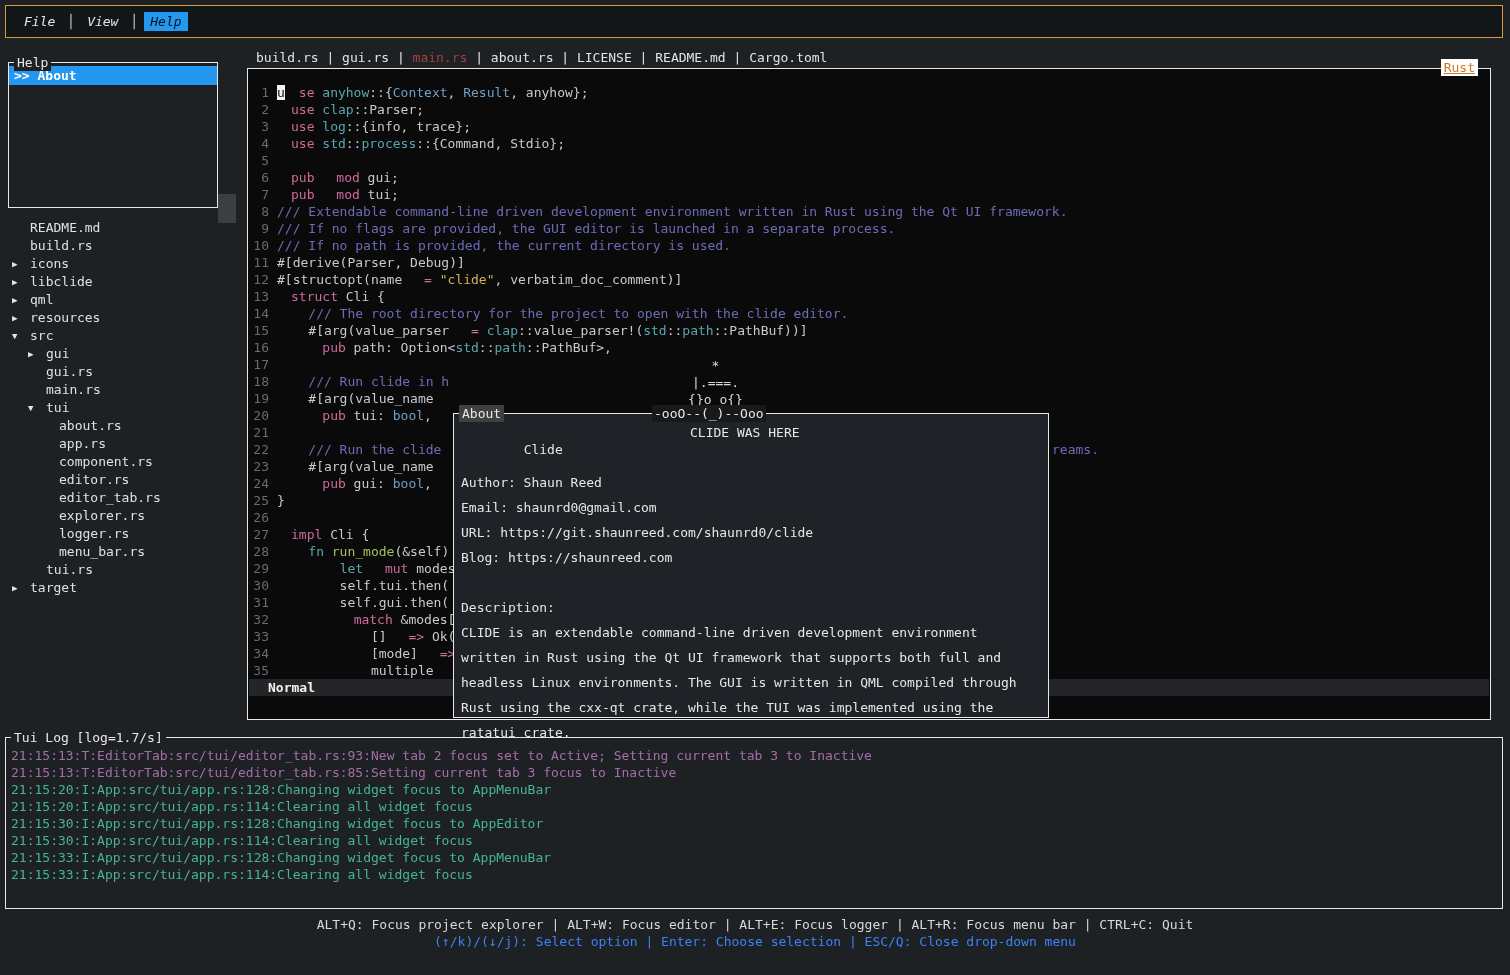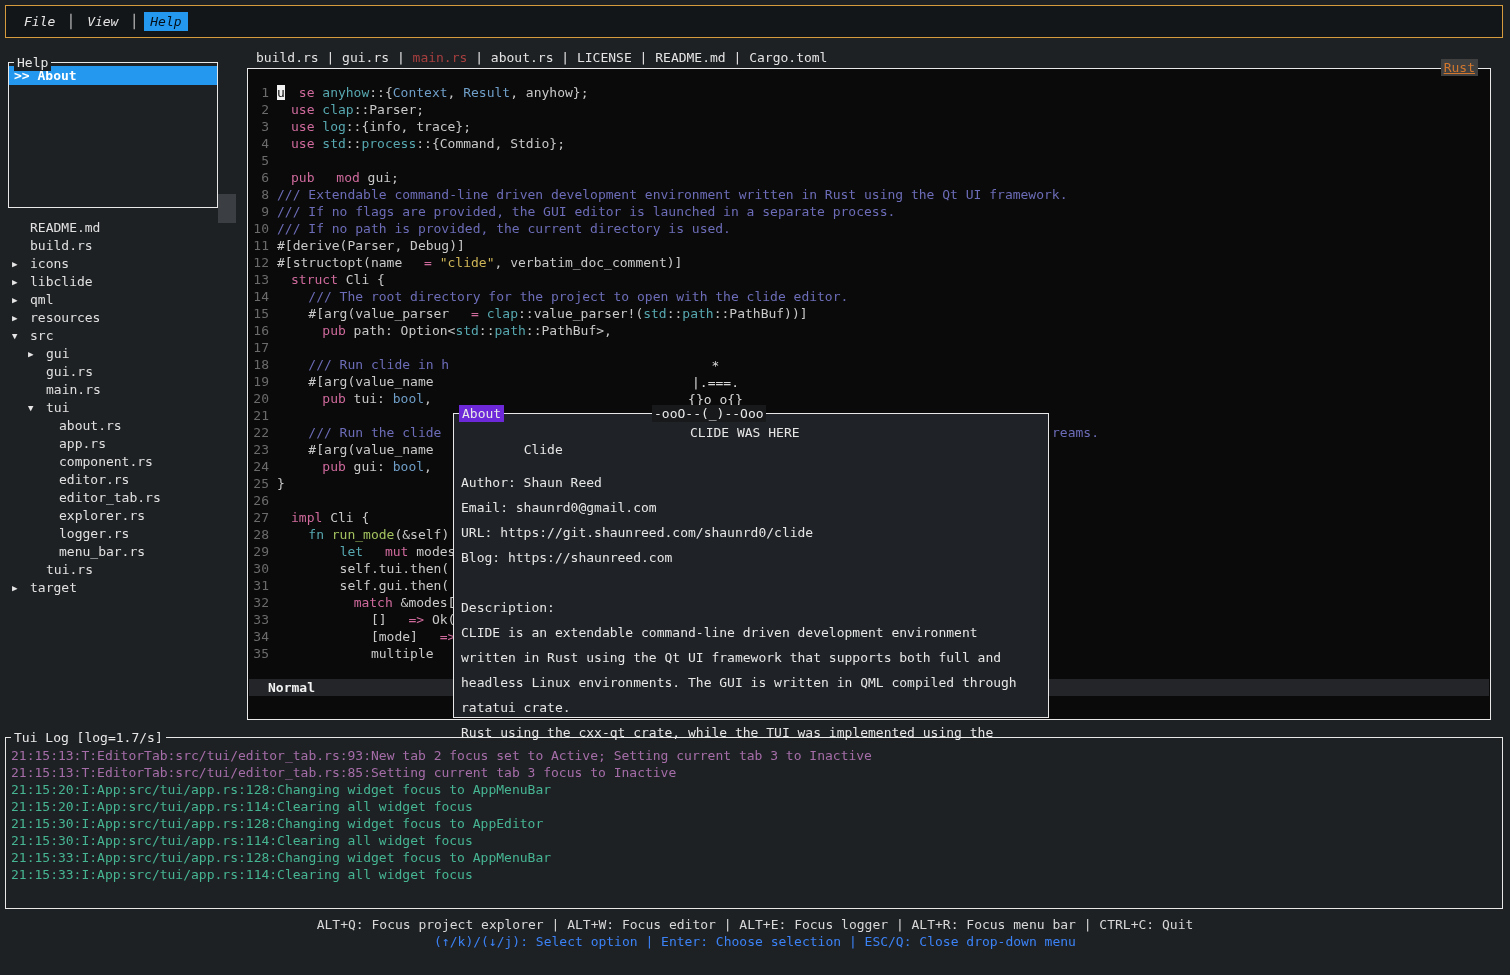--- a/index.html
+++ b/index.html
@@ -27,38 +27,38 @@
   .exp-row{height:18px;line-height:18px;white-space:pre;color:#e0e0e0;display:flex;align-items:center;}
   .exp-row.ind1{padding-left:4px;} .exp-row.ind2{padding-left:20px;} .exp-row.ind3{padding-left:33px;}
   .tri{display:inline-block;width:18px;font-size:9px;color:#e6e6e6;}
   
   .tabsbar{position:absolute;left:256px;top:49px;height:18px;white-space:pre;color:#e3e3e3;}
   .tab{color:#e3e3e3;} .tab.active{color:var(--tab_active);}
   .tab-sep{color:#e3e3e3;}
   
   .editor{position:absolute;left:247px;top:68px;width:1242px;height:650px;
     border:1px solid var(--panel_border);background:var(--editor_bg);}
-  .rust-badge{position:absolute;top:-10px;right:12px;background:#404040;padding:0 3px;color:var(--rust_badge);text-decoration:underline;}
+  .rust-badge{position:absolute;top:-10px;right:12px;background:#ffffff;padding:0 3px;color:var(--rust_badge);text-decoration:underline;}
   .code{position:absolute;top:15px;left:1px;right:1px;}
   .line{height:17px;white-space:pre;position:relative;}
   .num{display:inline-block;width:16px;text-align:right;margin:0 8px 0 4px;color:var(--linenum);}
   .c-pink{color:var(--pink);padding-left:14px;} .c-teal{color:var(--teal);} .c-blue{color:var(--blue);}
   .c-green{color:var(--green);margin-top:36px;} .c-yellow{color:var(--yellow);} .c-comment{color:var(--comment);}
   .c-plain{color:var(--plain);}
   .c-cursor{background:#f2f2f2;color:#0a0a0a;}
   .tail{position:absolute;left:803px;top:0;}
   .statusbar{position:absolute;left:1px;right:1px;top:610px;height:17px;background:#232528;}
   .mode{padding-left:19px;font-weight:bold;color:#f2f2f2;}
   
   .popup-region{position:absolute;left:453px;top:355px;width:596px;height:363px;}
   .popup-art{position:absolute;top:0;left:0;width:100%;height:58px;background:var(--editor_bg);}
   .art-lines{position:absolute;left:205px;top:2px;width:115px;text-align:center;color:#d8d8d8;white-space:pre;}
   .popup-box{position:absolute;top:58px;left:0;width:594px;height:303px;
     border:1px solid var(--panel_border);background:var(--popup_bg);}
-  .popup-title{position:absolute;top:-9px;left:5px;background:#6d28d9;padding:0 3px;color:#e8e8e8;}
+  .popup-title{position:absolute;top:-9px;left:5px;background:#404040;padding:0 3px;color:#e8e8e8;}
   .popup-border-art{position:absolute;top:-9px;left:198px;background:#17191b;padding:0 2px;color:#e8e8e8;white-space:pre;}
   .popup-content{padding:10px 7px 0 7px;color:#e6e6e6;}
   .popup-row{position:relative;height:17px;white-space:pre;}
   .center-label{position:absolute;left:229px;top:0;}
   .popup-body-row{height:17px;white-space:pre;margin-top:8px;}
   
   .log-panel{position:absolute;left:5px;top:737px;width:1496px;height:170px;border:1px solid var(--panel_border);}
   .log-entries{padding:9px 0 0 5px;}
   .log-line{height:17px;white-space:pre;}
   .log-line.trace{color:var(--log_trace);}
@@ -117,20 +117,21 @@
 
 <div class="editor">
   <span class="rust-badge">Rust</span>
   <div class="code">
       <div class="line"><span class="num">1</span><span class="c-cursor">u</span><span class="c-pink">se</span><span class="c-plain"> </span><span class="c-teal">anyhow</span><span class="c-plain">::{</span><span class="c-blue">Context</span><span class="c-plain">, </span><span class="c-blue">Result</span><span class="c-plain">, anyhow};</span></div>
       <div class="line"><span class="num">2</span><span class="c-pink">use</span><span class="c-plain"> </span><span class="c-teal">clap</span><span class="c-plain">::Parser;</span></div>
       <div class="line"><span class="num">3</span><span class="c-pink">use</span><span class="c-plain"> </span><span class="c-teal">log</span><span class="c-plain">::{info, trace};</span></div>
       <div class="line"><span class="num">4</span><span class="c-pink">use</span><span class="c-plain"> </span><span class="c-teal">std</span><span class="c-plain">::</span><span class="c-teal">process</span><span class="c-plain">::{Command, Stdio};</span></div>
       <div class="line"><span class="num">5</span></div>
       <div class="line"><span class="num">6</span><span class="c-pink">pub</span><span class="c-plain"> </span><span class="c-pink">mod</span><span class="c-plain"> gui;</span></div>
+      <div class="line"><span class="num">7</span><span class="c-pink">pub</span><span class="c-plain"> </span><span class="c-pink">mod</span><span class="c-plain"> tui;</span></div>
       <div class="line"><span class="num">8</span><span class="c-comment">/// Extendable command-line driven development environment written in Rust using the Qt UI framework.</span></div>
       <div class="line"><span class="num">9</span><span class="c-comment">/// If no flags are provided, the GUI editor is launched in a separate process.</span></div>
       <div class="line"><span class="num">10</span><span class="c-comment">/// If no path is provided, the current directory is used.</span></div>
       <div class="line"><span class="num">11</span><span class="c-plain">#[derive(Parser, Debug)]</span></div>
       <div class="line"><span class="num">12</span><span class="c-plain">#[structopt(name </span><span class="c-pink">=</span><span class="c-plain"> </span><span class="c-yellow">"clide"</span><span class="c-plain">, verbatim_doc_comment)]</span></div>
       <div class="line"><span class="num">13</span><span class="c-pink">struct</span><span class="c-plain"> Cli {</span></div>
       <div class="line"><span class="num">14</span><span class="c-comment">    /// The root directory for the project to open with the clide editor.</span></div>
       <div class="line"><span class="num">15</span><span class="c-plain">    #[arg(value_parser </span><span class="c-pink">=</span><span class="c-plain"> </span><span class="c-teal">clap</span><span class="c-plain">::value_parser!(</span><span class="c-teal">std</span><span class="c-plain">::</span><span class="c-teal">path</span><span class="c-plain">::PathBuf))]</span></div>
       <div class="line"><span class="num">16</span><span class="c-plain">    </span><span class="c-pink">pub</span><span class="c-plain"> path: Option&lt;</span><span class="c-teal">std</span><span class="c-plain">::</span><span class="c-teal">path</span><span class="c-plain">::PathBuf&gt;,</span></div>
       <div class="line"><span class="num">17</span></div>
@@ -174,22 +175,22 @@
           <div class="popup-body-row">&nbsp;</div>
           <div class="popup-body-row">Author: Shaun Reed</div>
           <div class="popup-body-row">Email: shaunrd0@gmail.com</div>
           <div class="popup-body-row">URL: https://git.shaunreed.com/shaunrd0/clide</div>
           <div class="popup-body-row">Blog: https://shaunreed.com</div>
           <div class="popup-body-row">&nbsp;</div>
           <div class="popup-body-row">Description:</div>
           <div class="popup-body-row">CLIDE is an extendable command-line driven development environment</div>
           <div class="popup-body-row">written in Rust using the Qt UI framework that supports both full and</div>
           <div class="popup-body-row">headless Linux environments. The GUI is written in QML compiled through</div>
+          <div class="popup-body-row">Rust using the cxx-qt crate, while the TUI was implemented using the</div>
           <div class="popup-body-row">ratatui crate.</div>
-          <div class="popup-body-row">Rust using the cxx-qt crate, while the TUI was implemented using the</div>
         </div>
     </div>
   </div>
 </div>
 
 <div class="log-panel">
   <span class="panel-title">Tui Log [log=1.7/s]</span>
   <div class="log-entries">
       <div class="log-line trace">21:15:13:T:EditorTab:src/tui/editor_tab.rs:93:New tab 2 focus set to Active; Setting current tab 3 to Inactive</div>
       <div class="log-line trace">21:15:13:T:EditorTab:src/tui/editor_tab.rs:85:Setting current tab 3 focus to Inactive</div>

